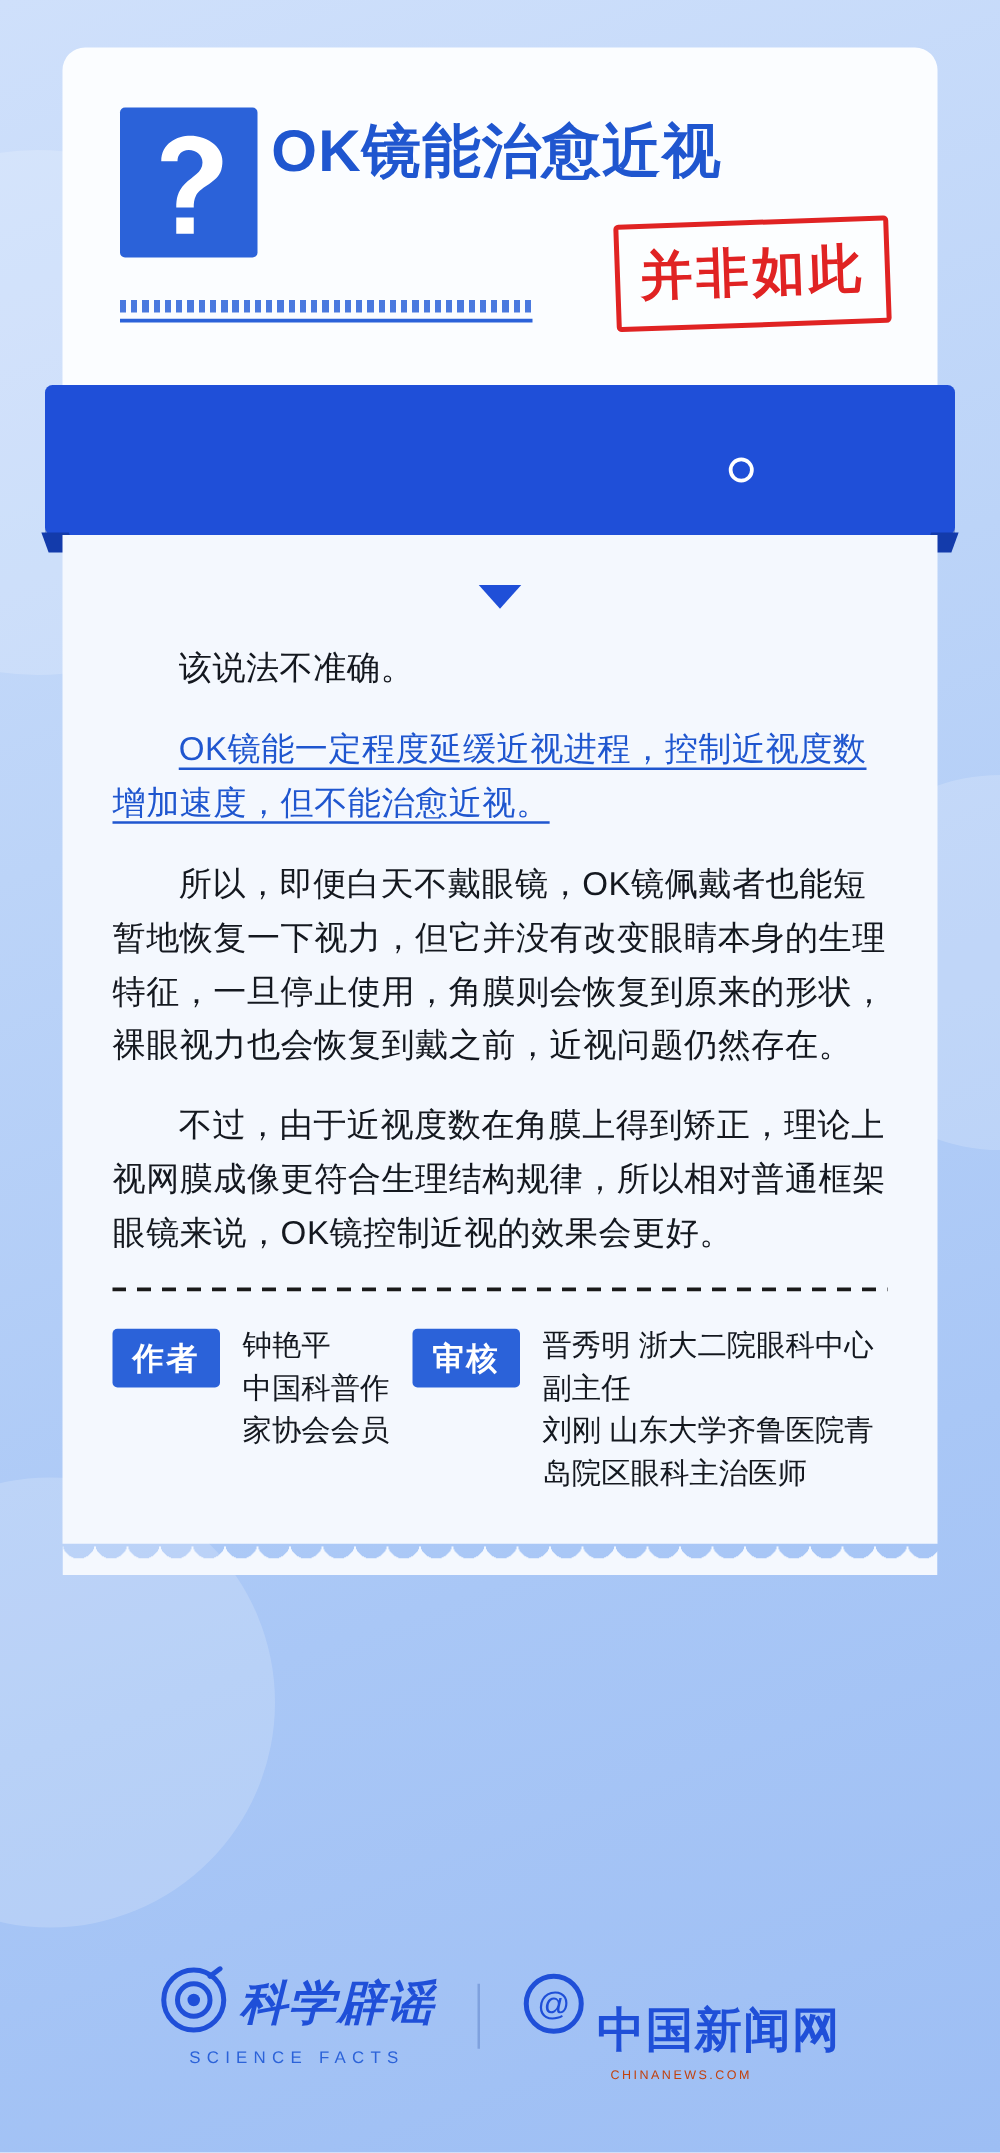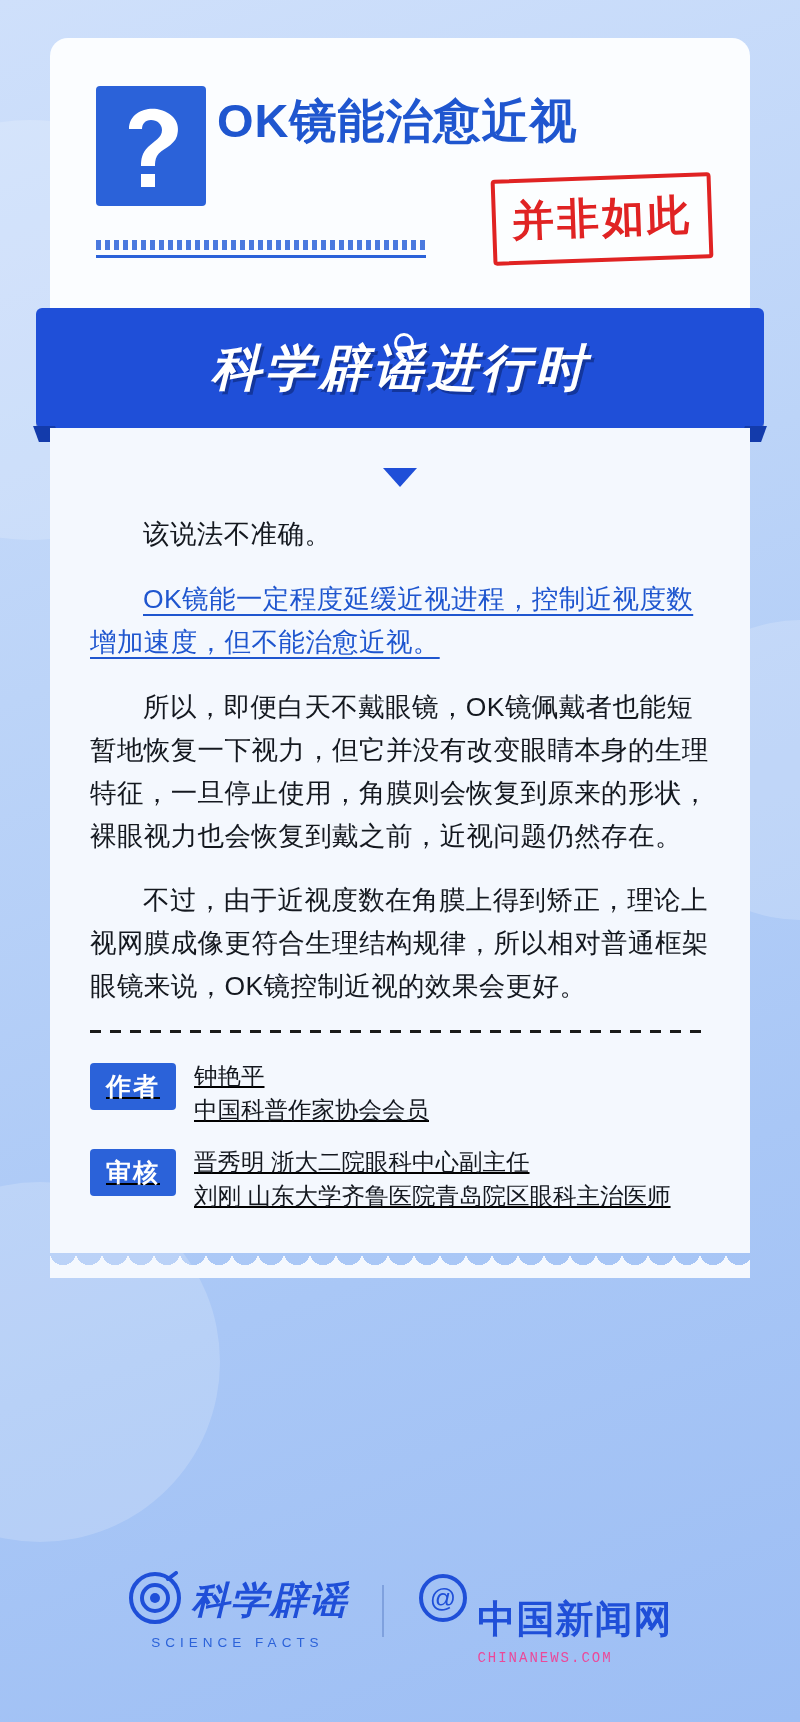--- a/index.html
+++ b/index.html
@@ -151,21 +151,21 @@
   p.highlight {
     color: #1f56cf;
     text-decoration: underline;
     text-underline-offset: 6px;
   }
   .dotted-sep {
     margin: 22px 0 26px 0;
     height: 3px;
     background: repeating-linear-gradient(90deg, #1a1a1a 0 11px, transparent 11px 20px);
   }
-  .credits { display: flex; flex-direction: column; gap: 18px; text-decoration: underline; }
+  .credits { display: flex; flex-direction: row; gap: 18px; }
   .credit-row { display: flex; align-items: flex-start; gap: 18px; }
   .credit-tag {
     flex: 0 0 auto;
     background: #2b62d9;
     color: #fff;
     font-size: 25px;
     font-weight: bold;
     padding: 7px 16px;
     border-radius: 4px;
     letter-spacing: 2px;
@@ -203,21 +203,21 @@
     font-size: 38px; font-weight: bold; color: #1f4fd8; letter-spacing: 1px;
     font-style: italic;
   }
   .logo-kxpy .en {
     font-size: 13.5px; color: #2b62d9; letter-spacing: 5px; margin-top: 6px;
   }
   .divider-v { width: 2px; height: 52px; background: #7fa1de; }
   .logo-cns { display: flex; flex-direction: column; align-items: center; }
   .logo-cns .main { display: flex; align-items: center; gap: 10px; }
   .logo-cns .zh { font-size: 38px; font-weight: bold; color: #1f4fd8; letter-spacing: 1px; margin-top: 39px; }
-  .logo-cns .en { font-size: 14px; color: #ec4899; letter-spacing: 2px; margin-top: 5px; font-family: Liberation Mono, monospace; }
+  .logo-cns .en { font-size: 10px; color: #c2410c; letter-spacing: 2px; margin-top: 5px; }
 </style>
 </head>
 <body>
 
 <div class="bg-deco d1"></div>
 <div class="bg-deco d2"></div>
 <div class="bg-deco d3"></div>
 
 <div class="card">
 
@@ -231,21 +231,20 @@
       </div>
       <div class="headline">OK镜能治愈近视</div>
     </div>
     <div class="dash-rule"></div>
     <div class="solid-rule"></div>
     <div class="stamp">并非如此</div>
   </div>
 
   <div class="banner-wrap">
     <div class="banner-text">
-      <span>科学辟谣进行时</span>
       <span class="banner-dot"></span>
     </div>
   </div>
 
   <div class="body-panel">
     <div class="arrow-down"></div>
 
     <p class="para">该说法不准确。</p>
     <p class="para highlight">OK镜能一定程度延缓近视进程，控制近视度数增加速度，但不能治愈近视。</p>
     <p class="para">所以，即便白天不戴眼镜，OK镜佩戴者也能短暂地恢复一下视力，但它并没有改变眼睛本身的生理特征，一旦停止使用，角膜则会恢复到原来的形状，裸眼视力也会恢复到戴之前，近视问题仍然存在。</p>

